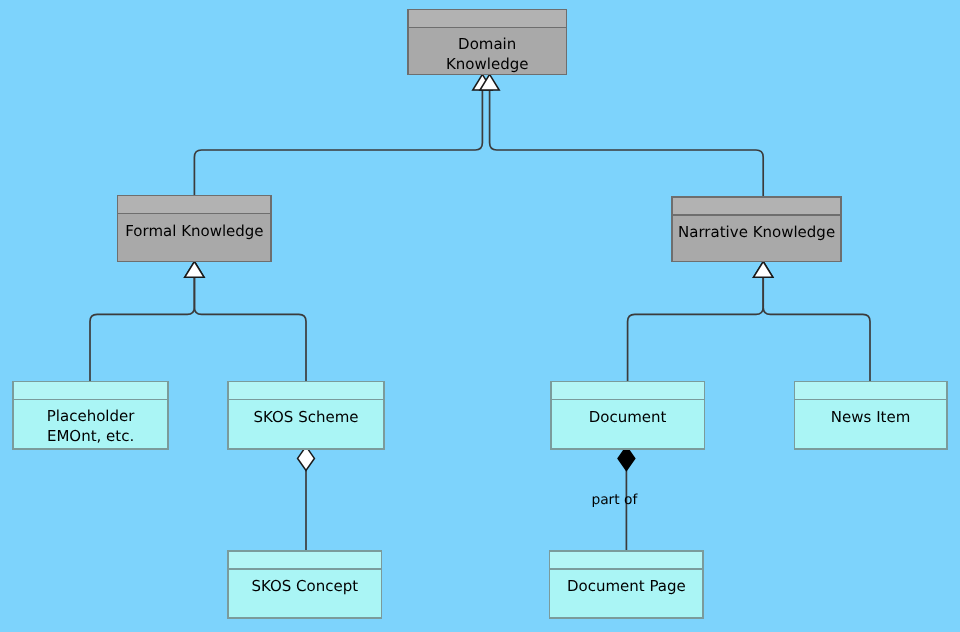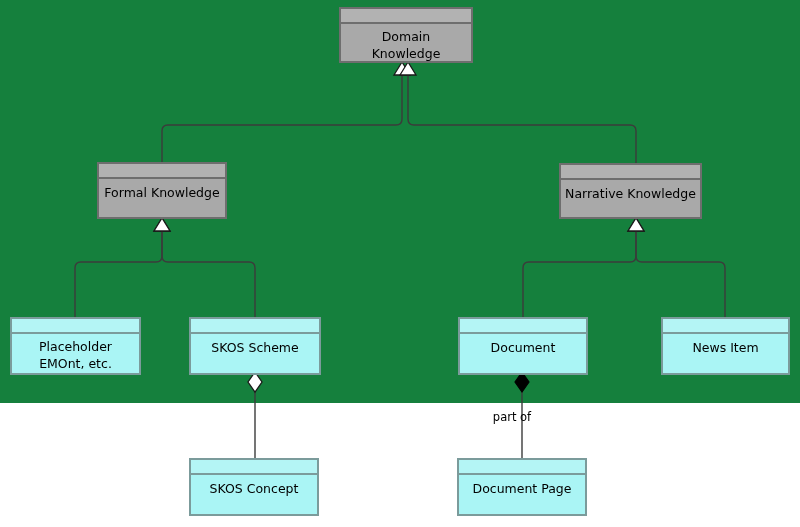--- a/index.html
+++ b/index.html
@@ -9,22 +9,22 @@
   }
   body {
     width: 800px;
     height: 527px;
     font-family: "DejaVu Sans", "Liberation Sans", sans-serif;
     overflow: hidden;
   }
   #diagram-canvas {
     position: relative;
     width: 800px;
-    height: 403px;
-    background: #15803d;
+    height: 527px;
+    background: #7dd3fc;
   }
   svg.diagram-svg {
     position: absolute;
     top: 0;
     left: 0;
     width: 800px;
     height: 527px;
     display: block;
   }
   .node-box {

